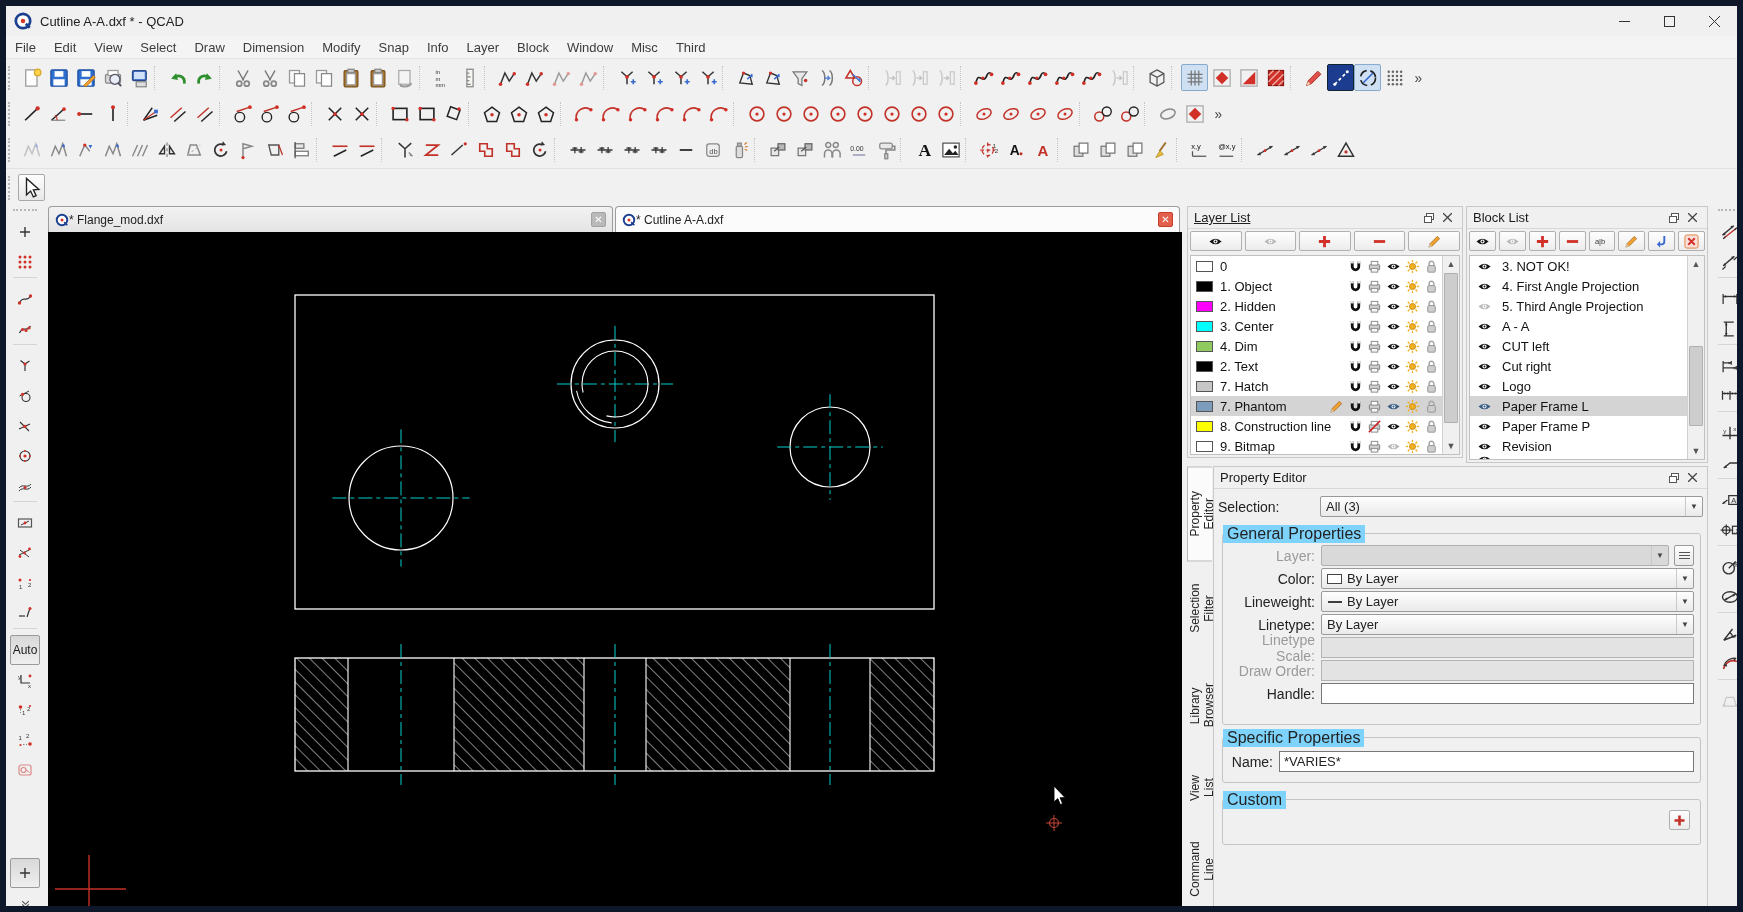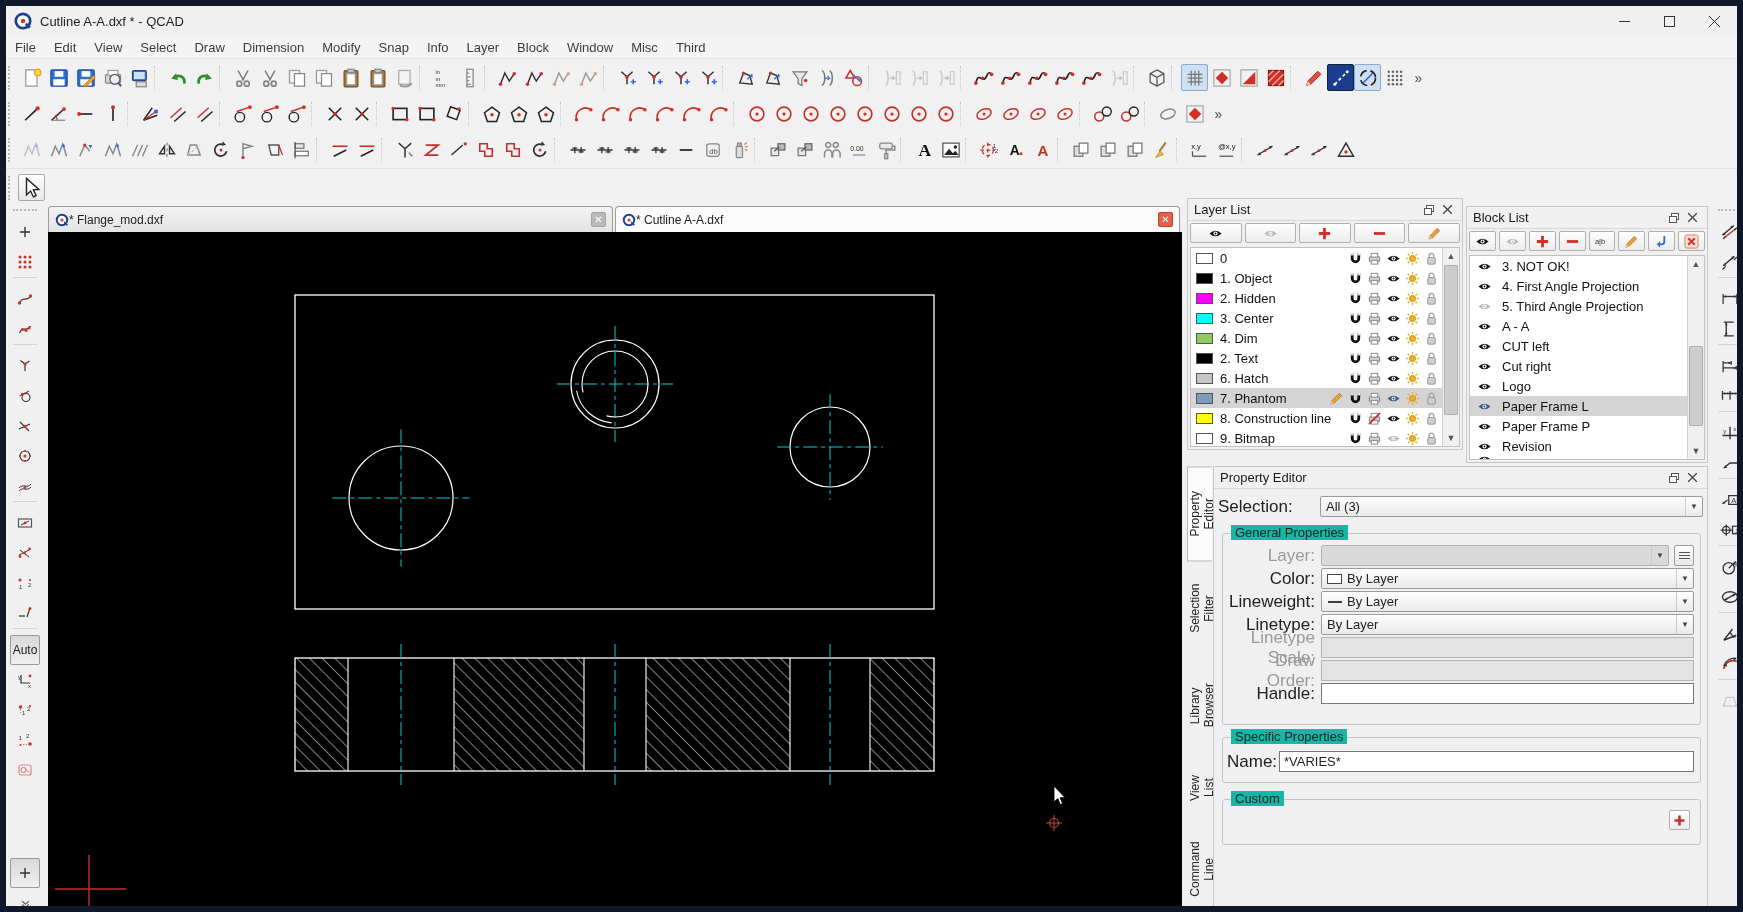--- a/index.html
+++ b/index.html
@@ -62,29 +62,29 @@
 .licon { width:19px; flex:none; display:flex; justify-content:center; }
 .scrollbar { position:absolute; top:0; right:0; width:17px; bottom:0; background:#f0f0f0; border-left:1px solid #d0d0d0;}
 .sb-arrow { position:absolute; left:0; width:16px; height:16px; display:flex; align-items:center; justify-content:center; font-size:9px; color:#555; background:#f0f0f0;}
 .sb-thumb { position:absolute; left:1px; width:14px; background:#cdcdcd; border:1px solid #b0b0b0; border-radius:1px;}
 
 #pe-tabs { position:absolute; left:1181px; top:460px; width:26px; height:452px; display:flex; flex-direction:column; }
 .pe-tab { writing-mode:vertical-rl; transform:rotate(180deg); font-size:12px; color:#222; padding:10px 0; text-align:center; width:25px; border:1px solid transparent; }
 .pe-tab.active { background:#fbfbfb; border-color:#b8b8b8; border-left:none; }
 #prop-editor { position:absolute; left:1207px; top:460px; width:495px; height:452px; background:#f0f0f0; border:1px solid #c8c8c8; }
 .pe-row { display:flex; align-items:center; height:23px; }
-.pe-label { width:88px; text-align:right; margin-right:6px; font-size:17px; color:#222; flex:none;}
+.pe-label { width:88px; text-align:right; margin-right:6px; font-size:14px; color:#222; flex:none;}
 .pe-label.dis { color:#9a9a9a; }
 .combo { height:21px; background:linear-gradient(#fefefe,#eaeaea); border:1px solid #9a9a9a; border-radius:2px; display:flex; align-items:center; font-size:13px; padding-left:5px; position:relative; }
 .combo .arrow { position:absolute; right:0; top:0; bottom:0; width:17px; display:flex; align-items:center; justify-content:center; font-size:8px; color:#444; border-left:1px solid #c9c9c9; }
 .combo.disabled { background:#d9d9d9; border-color:#b0b0b0; }
 .pe-input { height:21px; background:#fff; border:1px solid #777; font-size:13px; padding-left:4px; display:flex; align-items:center;}
 .pe-input.disabled { background:#e3e3e3; border:1px solid #b4b4b4; }
 .groupbox { position:absolute; border:1px solid #c4c4c4; border-radius:3px; }
-.groupbox .gb-title { position:absolute; top:-9px; left:8px; background:#14b8a6; padding:0 4px; font-size:13px; color:#222; }
+.groupbox .gb-title { position:absolute; top:-9px; left:0; background:#7dd3fc; padding:0 4px; font-size:16px; color:#222; }
 .swatch-inline { width:15px; height:10px; border:1px solid #444; background:#fff; margin-right:5px; }
 .menu-sq-btn { width:20px; height:21px; margin-left:5px; background:linear-gradient(#fdfdfd,#e9e9e9); border:1px solid #9a9a9a; border-radius:2px; display:flex; align-items:center; justify-content:center;}
 .addbtn { width:21px; height:20px; background:linear-gradient(#fefefe,#ececec); border:1px solid #b0b0b0; border-radius:2px; display:flex; align-items:center; justify-content:center; }
 svg { display:block; }
 </style>
 </head>
 <body>
 
 <div id="win">
 
@@ -1289,21 +1289,21 @@
         <line x1="782" y1="412" x2="782" y2="553" stroke="#00cccc" stroke-dasharray="14 4 4 4"></line>
         <line x1="7" y1="657" x2="78" y2="657" stroke="#c23228" stroke-width="1.4"></line>
         <line x1="41" y1="623" x2="41" y2="691" stroke="#c23228" stroke-width="1.4"></line>
         <circle cx="1006" cy="591" r="4.5" fill="none" stroke="#c24438" stroke-width="1.2"></circle>
         <line x1="998" y1="591" x2="1014" y2="591" stroke="#c24438"></line>
         <line x1="1006" y1="583" x2="1006" y2="599" stroke="#c24438"></line>
         <path transform="translate(1006,554)" d="M0 0 L0 16 L3.8 12.6 L6.3 18.6 L8.6 17.6 L6.1 11.7 L11.2 11.7 Z" fill="#fff" stroke="#000" stroke-width="0.9"></path>
       </svg>
     </div>
 
-  <div class="dock" id="layer-dock" style="left:1181px; top:192px; width:276px; height:252px;">
+  <div class="dock" id="layer-dock" style="left:1181px; top:200px; width:276px; height:252px;text-decoration:underline;">
     <div class="dock-title">
       <span class="dt-label">Layer List</span>
       <span class="dt-btn">
           <svg width="10" height="10" viewBox="0 0 10 10">
             <rect x="2.5" y="0.5" width="7" height="6" fill="#fff" stroke="#555"></rect>
             <rect x="0.5" y="3.5" width="7" height="6" fill="#fff" stroke="#555"></rect>
           </svg>
         </span>
       <span class="dt-btn">
           <svg width="9" height="9" viewBox="0 0 9 9">
@@ -1622,21 +1622,21 @@
             <span class="licon">
               <svg viewBox="0 0 16 16" width="15" height="15">
                 <rect x="4" y="7" width="8" height="7" rx="1" fill="#cfcfcf" stroke="#909090"></rect>
                 <path d="M5.5 7V5a2.5 2.5 0 0 1 5 0v2" fill="none" stroke="#a8a8a8" stroke-width="1.6"></path>
               </svg>
             </span>
             <span style="width:18px;flex:none;"></span>
           </div>
           <div class="lrow">
             <span class="swatch" style="background:#c6c6c6;"></span>
-    <span class="lname">6. Hatch</span>
+    <span class="lname">7. Hatch</span>
             <span class="licon">
               <svg viewBox="0 0 16 16" width="15" height="15">
                 <path d="M4.5 2v6a3.5 3.5 0 0 0 7 0V2" fill="none" stroke="#111" stroke-width="3"></path>
                 <path d="M4.5 2v2.5M11.5 2v2.5" stroke="#fff" stroke-width="3"></path>
                 <path d="M4.5 2v2.5M11.5 2v2.5" stroke="#ddd" stroke-width="2"></path>
               </svg>
             </span>
             <span class="licon">
               <svg viewBox="0 0 16 16" width="15" height="15">
                 <rect x="2.5" y="6" width="11" height="5.5" rx="1" fill="#d0d0d0" stroke="#777"></rect>

